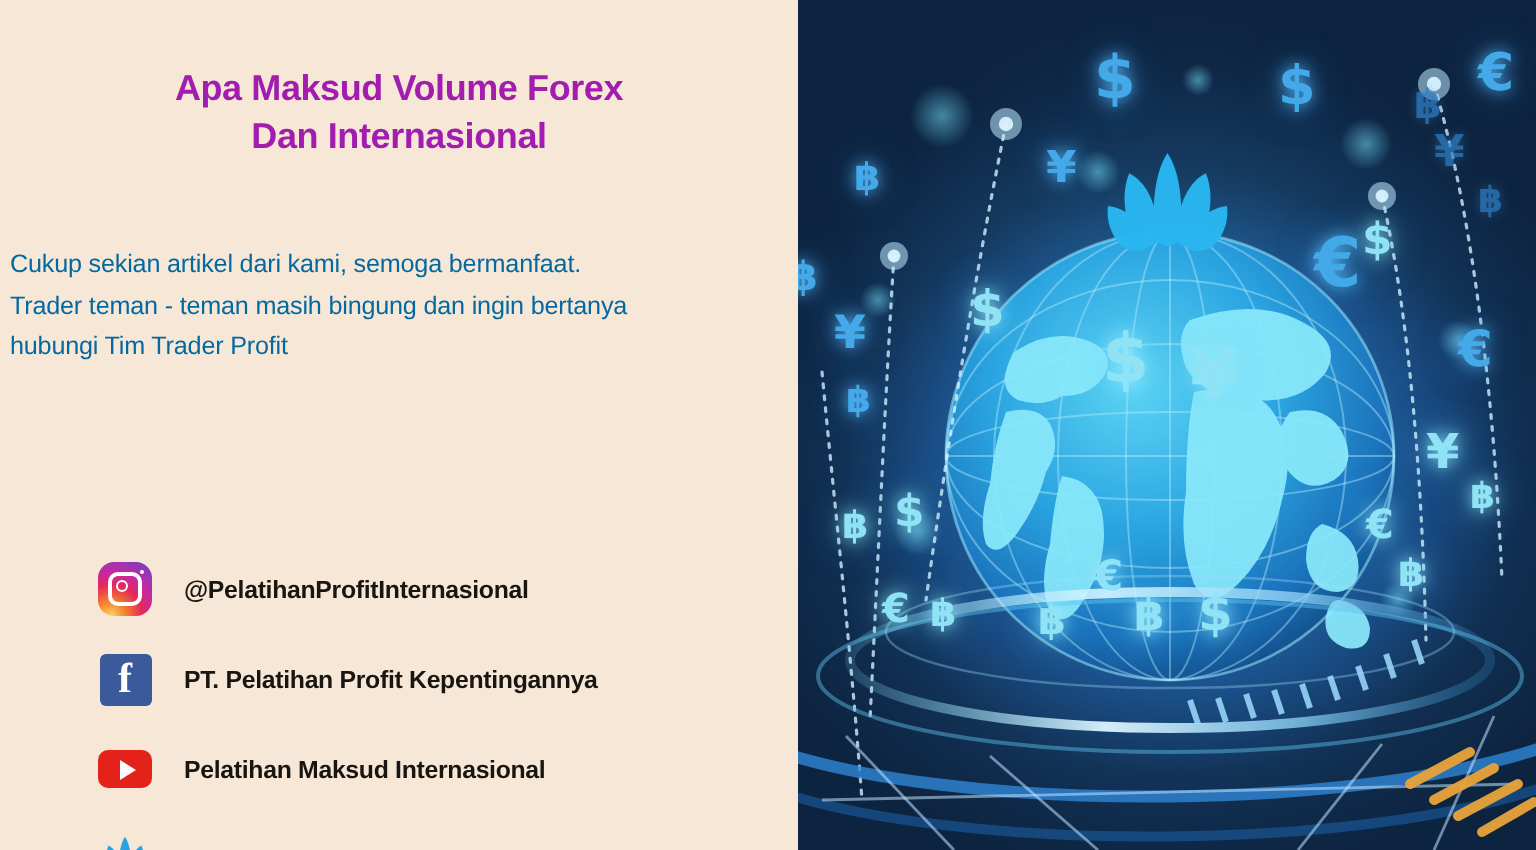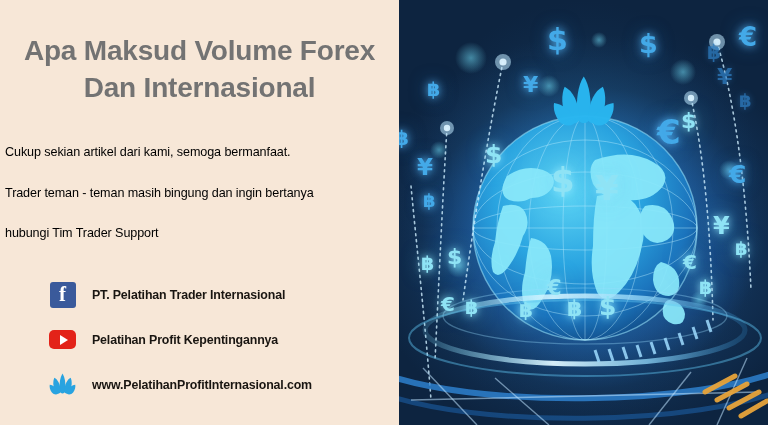--- a/index.html
+++ b/index.html
@@ -32,41 +32,40 @@
   }
   .title-block {
     position: absolute;
     left: 0;
     top: 33px;
     width: 399px;
     text-align: center;
   }
   .title-line {
     font-family: "Liberation Sans", sans-serif;
-    font-size: 28px;
+    font-size: 18px;
     font-weight: bold;
-    color: #737373;
+    color: #a21caf;
     letter-spacing: -0.2px;
     line-height: 1.32;
     white-space: nowrap;
   }
   .body-block {
     position: absolute;
     left: 5px;
     top: 122px;
     width: 394px;
   }
   .body-line {
     font-family: "Liberation Sans", sans-serif;
     font-size: 12.6px;
-    color: #000000;
+    color: #0369a1;
     line-height: 1.63;
     white-space: nowrap;
     letter-spacing: -0.1px;
-    margin-top: 20px;
   }
 
   
   .social-list {
     position: absolute;
     left: 48px;
     top: 272px;
     width: 350px;
   }
   .social-row {
@@ -194,42 +193,51 @@
   <div class="left-panel">
 
     <div class="title-block">
       <div class="title-line">Apa Maksud Volume Forex</div>
       <div class="title-line">Dan Internasional</div>
     </div>
 
     <div class="body-block">
       <div class="body-line">Cukup sekian artikel dari kami, semoga bermanfaat.</div>
       <div class="body-line">Trader teman - teman masih bingung dan ingin bertanya</div>
-      <div class="body-line">hubungi Tim Trader Support</div>
+      <div class="body-line">hubungi Tim Trader Profit</div>
     </div>
 
     <div class="social-list">
 
+      <div class="social-row">
+        <span class="social-icon">
+          <span class="ig-badge">
+            <span class="ig-ring"></span>
+            <span class="ig-dot"></span>
+          </span>
+        </span>
+        <span class="social-label">@PelatihanProfitInternasional</span>
+      </div>
 
       <div class="social-row">
         <span class="social-icon">
           <span class="fb-badge">
               <span class="fb-f">f</span>
             </span>
         </span>
-        <span class="social-label">PT. Pelatihan Trader Internasional</span>
+        <span class="social-label">PT. Pelatihan Profit Kepentingannya</span>
       </div>
 
       <div class="social-row">
         <span class="social-icon">
           <span class="yt-badge">
               <span class="yt-tri"></span>
             </span>
         </span>
-        <span class="social-label">Pelatihan Profit Kepentingannya</span>
+        <span class="social-label">Pelatihan Maksud Internasional</span>
       </div>
 
       <div class="social-row">
         <span class="social-icon">
           <svg class="lotus-badge" viewBox="0 0 30 27" xmlns="http://www.w3.org/2000/svg">
             <g fill="#29a3e0">
               <path d="M15 2 C17.6 6 18.4 12 18 20 C17.2 23.6 12.8 23.6 12 20 C11.6 12 12.4 6 15 2 Z"></path>
               <path d="M6.5 6.5 C10.2 8.4 12.6 13 13.2 20.4 C13 23.6 8.6 23.4 7.2 20.4 C5 15 5 10 6.5 6.5 Z"></path>
               <path d="M23.5 6.5 C19.8 8.4 17.4 13 16.8 20.4 C17 23.6 21.4 23.4 22.8 20.4 C25 15 25 10 23.5 6.5 Z"></path>
               <path d="M1.8 13.8 C5.6 14.3 9.4 17.1 11.6 21.6 C10.6 24.6 6 24.4 4 21.8 C2 19.2 1.4 16.2 1.8 13.8 Z"></path>

